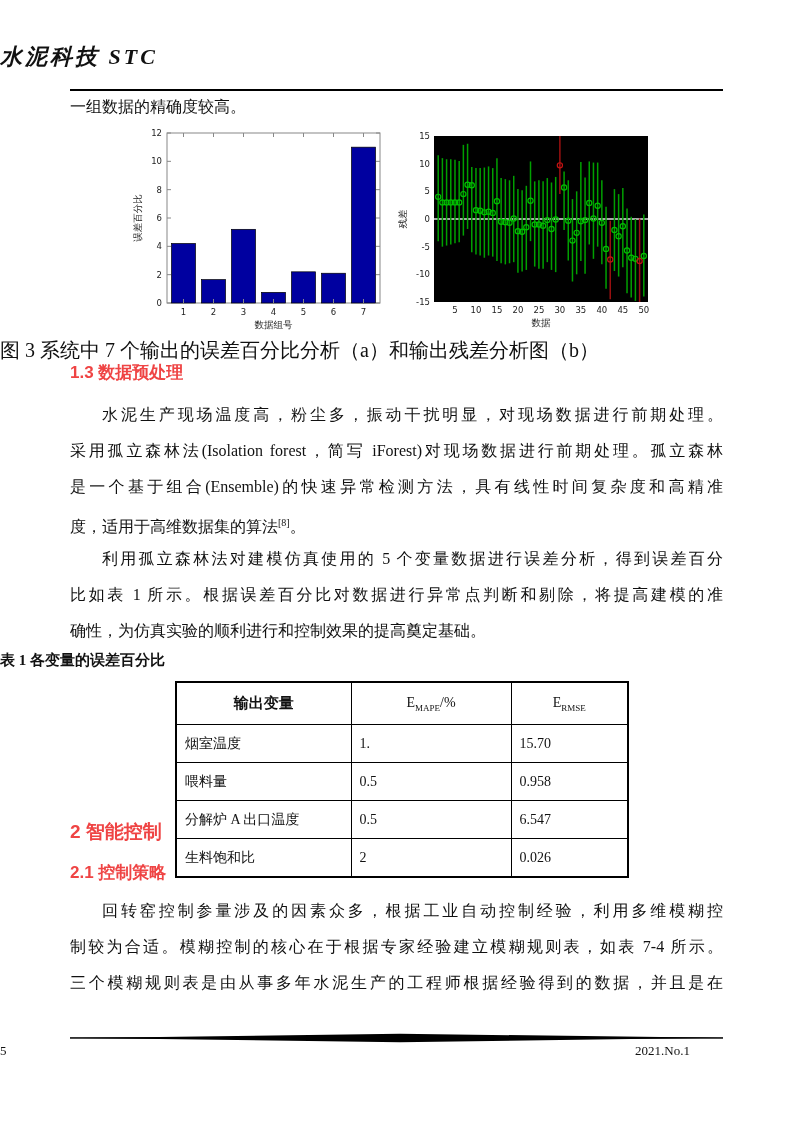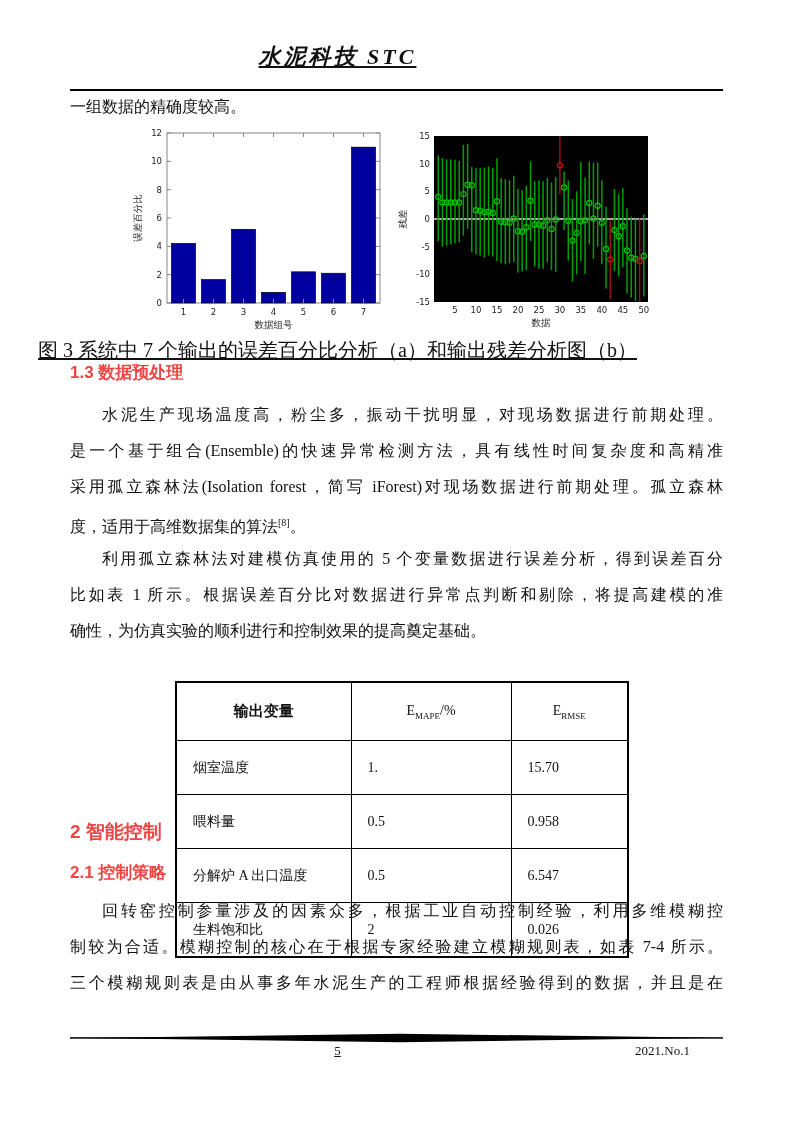--- a/index.html
+++ b/index.html
@@ -1,21 +1,21 @@
 <!DOCTYPE html>
 <html><head>
 <meta charset="utf-8">
 <style>
   html,body{margin:0;padding:0;background:#fff;}
   #page{
     position:relative;width:793px;height:1122px;background:#ffffff;
     font-family:"Liberation Serif","DejaVu Serif",serif;color:#111;overflow:hidden;
   }
   .abs{position:absolute;}
-  .center{left:0;width:675px;text-align:center;text-decoration:underline;}
+  .center{left:0;width:675px;text-align:left;}
   .margin{left:70px;width:653px;}
   #journal-title{top:42px;font-size:22px;font-style:italic;font-weight:bold;letter-spacing:3px;}
   #header-rule{top:89px;height:2px;background:#000;}
   #intro-line{top:94px;font-size:16px;line-height:26px;}
   #fig-a{left:128px;top:122px;}
   #fig-b{left:396px;top:122px;}
   #fig-caption{top:337px;font-size:20px;}
   .h-sec{font-family:"Liberation Sans","DejaVu Sans",sans-serif;font-weight:bold;color:#ef4444;}
   #h-13{top:361px;font-size:17px;}
   #h-2{top:819px;font-size:19px;}
@@ -24,21 +24,21 @@
   .tline{height:36px;line-height:36px;text-align:justify;text-align-last:justify;white-space:nowrap;overflow:hidden;}
   .tline.last{text-align:left;text-align-last:left;}
   .tline.indent{padding-left:32px;width:621px;}
   #para1{top:397px;}
   #para2{top:541px;}
   #para3{top:893px;}
   sup.ref{font-size:10px;}
   #table-title{top:651px;font-size:15px;font-weight:bold;}
   #table1{position:absolute;left:175px;top:681px;width:452px;border-collapse:collapse;
     font-size:14px;table-layout:fixed;}
-  #table1 td,#table1 th{border:1px solid #000;padding:16px;height:21px;
+  #table1 td,#table1 th{border:1px solid #000;padding:8px;height:21px;
     font-weight:normal;overflow:hidden;}
   #table1 tr.hrow th{height:25px;}
   #table1 th.c1{font-weight:bold;font-size:15px;}
   #table1{border:2px solid #000;}
   #table1 sub{font-size:9px;}
   #footer-divider{top:1033px;}
   #footer-page{top:1043px;font-size:13px;}
   #footer-issue{top:1043px;right:103px;font-size:13px;text-align:right;}
   svg text{font-family:"DejaVu Sans","Liberation Sans",sans-serif;}
 </style>
@@ -230,31 +230,32 @@
       <text x="145" y="204" text-anchor="middle" font-size="9.5" fill="#222">数据</text>
       <text x="10" y="97" text-anchor="middle" font-size="9.5" fill="#222" transform="rotate(-90 10 97)">残差</text>
     </svg>
 
   <div id="fig-caption" class="abs center">图 3 系统中 7 个输出的误差百分比分析（a）和输出残差分析图（b）</div>
 
   <div id="h-13" class="abs margin h-sec">1.3 数据预处理</div>
 
   <div id="para1" class="abs margin para">
     <div class="tline indent">水泥生产现场温度高，粉尘多，振动干扰明显，对现场数据进行前期处理。</div>
+    <div class="tline">采用孤立森林法(Isolation forest，简写 iForest)对现场数据进行前期处理。孤立森林</div>
     <div class="tline">是一个基于组合(Ensemble)的快速异常检测方法，具有线性时间复杂度和高精准</div>
-    <div class="tline">采用孤立森林法(Isolation forest，简写 iForest)对现场数据进行前期处理。孤立森林</div>
     <div class="tline last"><span>度，适用于高维数据集的算法</span><sup class="ref">[8]</sup><span>。</span></div>
   </div>
 
   <div id="para2" class="abs margin para">
     <div class="tline indent">利用孤立森林法对建模仿真使用的 5 个变量数据进行误差分析，得到误差百分</div>
     <div class="tline">比如表 1 所示。根据误差百分比对数据进行异常点判断和剔除，将提高建模的准</div>
     <div class="tline last">确性，为仿真实验的顺利进行和控制效果的提高奠定基础。</div>
   </div>
 
+  <div id="table-title" class="abs center">表 1 各变量的误差百分比</div>
 
   <table id="table1">
     <colgroup>
         <col style="width:175px">
         <col style="width:160px">
         <col style="width:117px">
       </colgroup>
     <tbody>
         <tr class="hrow">
       <th class="c1">输出变量</th>

